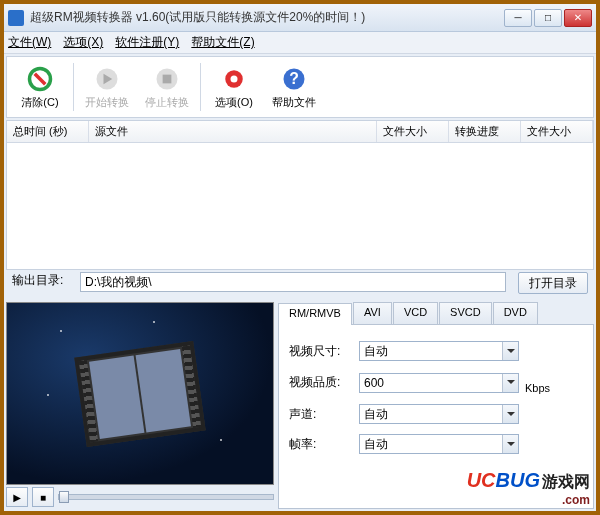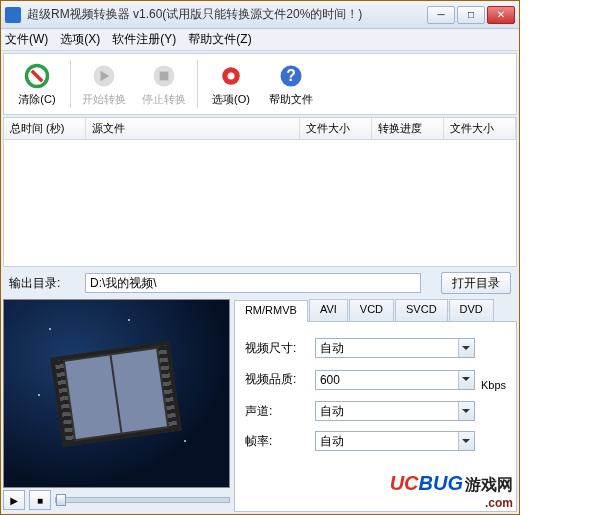--- a/index.html
+++ b/index.html
@@ -1,41 +1,41 @@
 <!DOCTYPE html>
 <html><head>
 <meta charset="utf-8">
 <style>
 * { box-sizing: border-box; margin: 0; padding: 0; font-family: "Microsoft YaHei", SimSun, Arial, sans-serif; }
 body { background: #fff; width: 600px; height: 515px; overflow: hidden; }
 
-.window { width: 520px; height: 515px; border: 1px solid #a16207; background: #e8eef6; display: flex; flex-direction: column; }
+.window { width: 600px; height: 515px; border: 4px solid #a16207; background: #e8eef6; display: flex; flex-direction: column; }
 
 .titlebar { height: 28px; background: linear-gradient(#f0f4fa, #d8e3f0); display: flex; align-items: center; padding: 0 4px; border-bottom: 1px solid #b8c8dc; }
 .titlebar .app-icon { width: 16px; height: 16px; background: #2a6fc9; margin-right: 6px; border-radius: 2px; }
 .titlebar .title { font-size: 12px; color: #333; flex: 1; }
 .winbtns { display: flex; gap: 2px; }
 .winbtn { width: 28px; height: 18px; background: linear-gradient(#fafcfe, #dbe6f2); border: 1px solid #9fb3cc; border-radius: 2px; font-size: 10px; display: flex; align-items: center; justify-content: center; cursor: pointer; }
 .winbtn.close { background: linear-gradient(#e88, #c33); border-color: #a22; color: #fff; }
 
 .menubar { height: 22px; background: #eef2f8; display: flex; align-items: center; padding: 0 4px; gap: 12px; border-bottom: 1px solid #d0d8e4; font-size: 12px; }
-.menubar span { cursor: pointer; }
+.menubar span { cursor: pointer; text-decoration: underline; }
 
 .toolbar { height: 62px; background: #fff; border: 1px solid #c8d2e0; margin: 2px; display: flex; align-items: center; padding: 2px 4px; gap: 2px; }
 .toolbtn { width: 58px; height: 56px; display: flex; flex-direction: column; align-items: center; justify-content: center; gap: 2px; font-size: 11px; cursor: pointer; border-radius: 3px; }
 .toolbtn.disabled { color: #aaa; cursor: default; }
 .toolbtn svg { width: 28px; height: 28px; }
 .toolsep { width: 1px; height: 48px; background: #d0d8e4; margin: 0 2px; }
 
 .listview { flex: 0 0 150px; background: #fff; border: 1px solid #c8d2e0; margin: 0 2px; display: flex; flex-direction: column; }
 .listhead { display: flex; height: 22px; background: linear-gradient(#fdfdfd, #eef1f5); border-bottom: 1px solid #d0d8e4; }
 .listhead .col { font-size: 11px; padding: 3px 6px; border-right: 1px solid #d8dee8; }
 .listbody { flex: 1; background: #fff; }
 
-.outrow { height: 28px; display: flex; align-items: center; padding: 0 6px; gap: 20px; margin: 2px 2px; font-size: 12px; }
+.outrow { height: 28px; display: flex; align-items: flex-start; padding: 0 6px; gap: 12px; margin: 2px 2px; font-size: 12px; }
 .outrow .lbl { width: 56px; }
 .outrow input[type=text] { flex: 1; height: 20px; border: 1px solid #a8b8cc; padding: 0 4px; font-size: 12px; background: #fff; }
 .btn { height: 22px; padding: 0 10px; background: linear-gradient(#fdfdfd, #e6ecf4); border: 1px solid #9fb3cc; border-radius: 2px; font-size: 12px; cursor: pointer; }
 
 .lower { flex: 1; display: flex; margin: 0 2px 2px 2px; gap: 4px; }
 
 .preview { width: 268px; display: flex; flex-direction: column; }
 .preview-img { flex: 1; background: radial-gradient(ellipse at 30% 30%, #1a3a6a 0%, #051025 70%); border: 1px solid #888; position: relative; overflow: hidden; }
 .film { position: absolute; top: 50%; left: 50%; transform: translate(-50%, -50%) rotate(-8deg); width: 120px; height: 90px; background: #333; border: 4px solid #222; display: flex; }
 .film .strip { width: 8px; background: repeating-linear-gradient(#222 0 4px, #555 4px 8px); }

